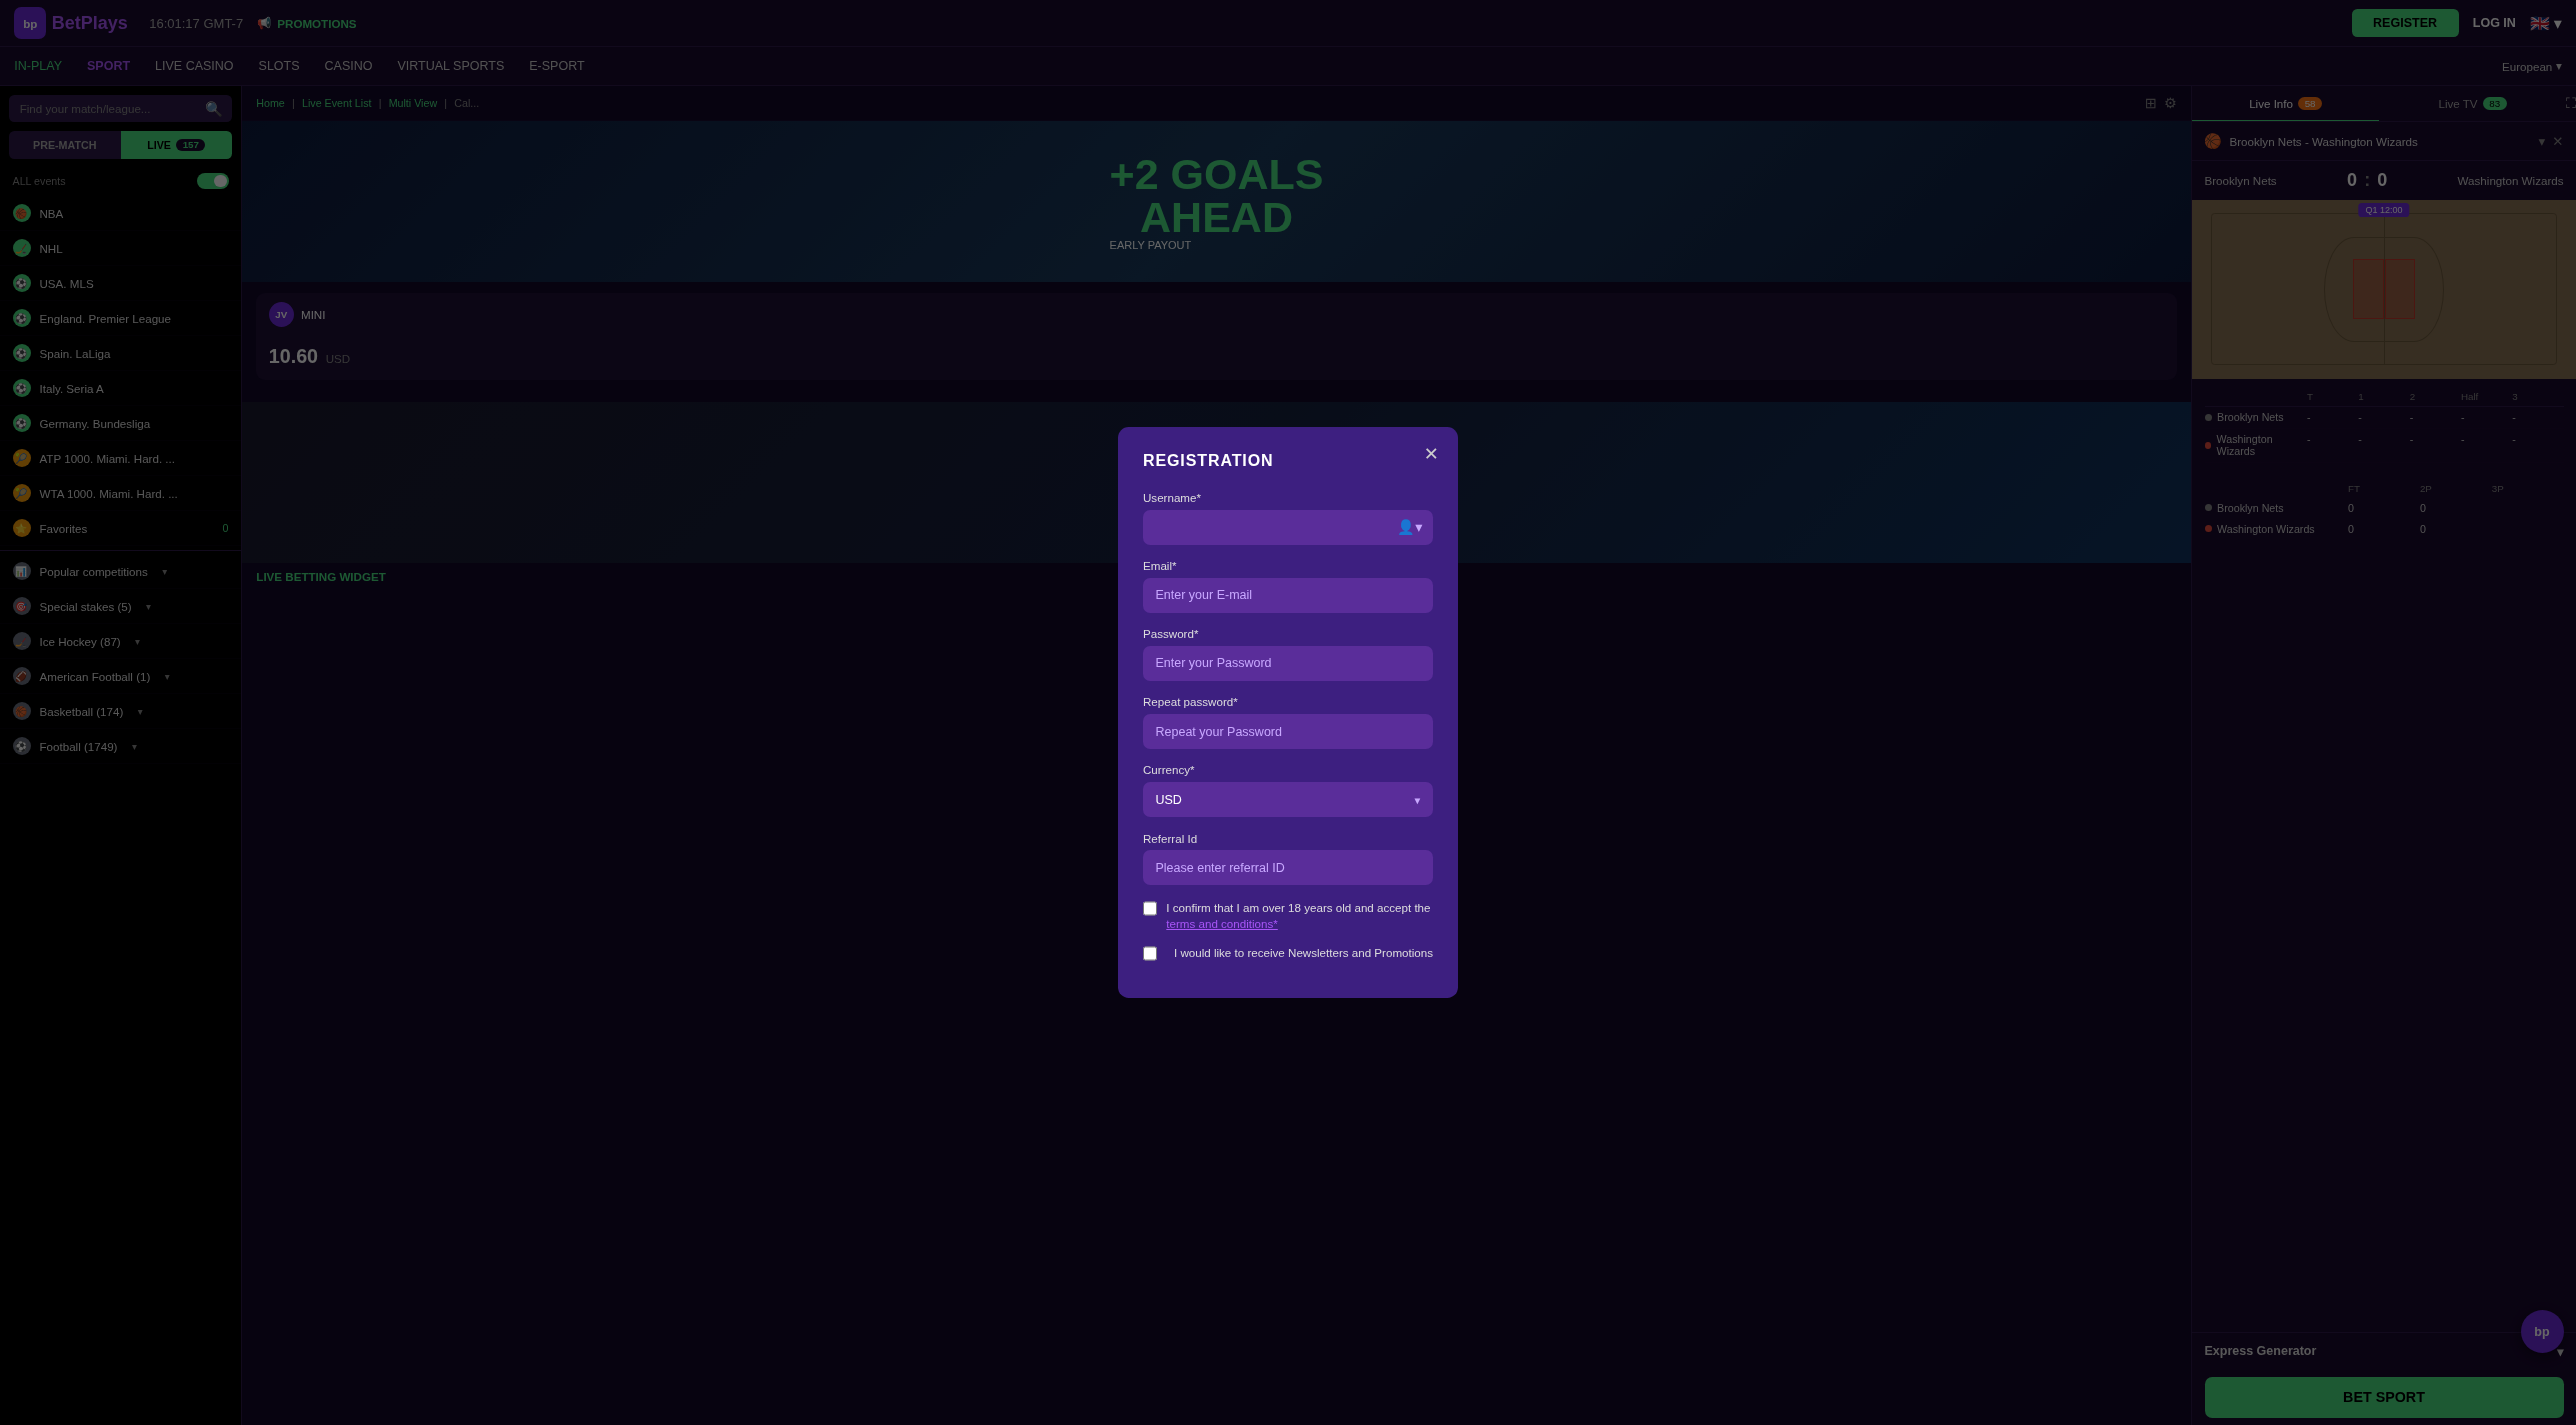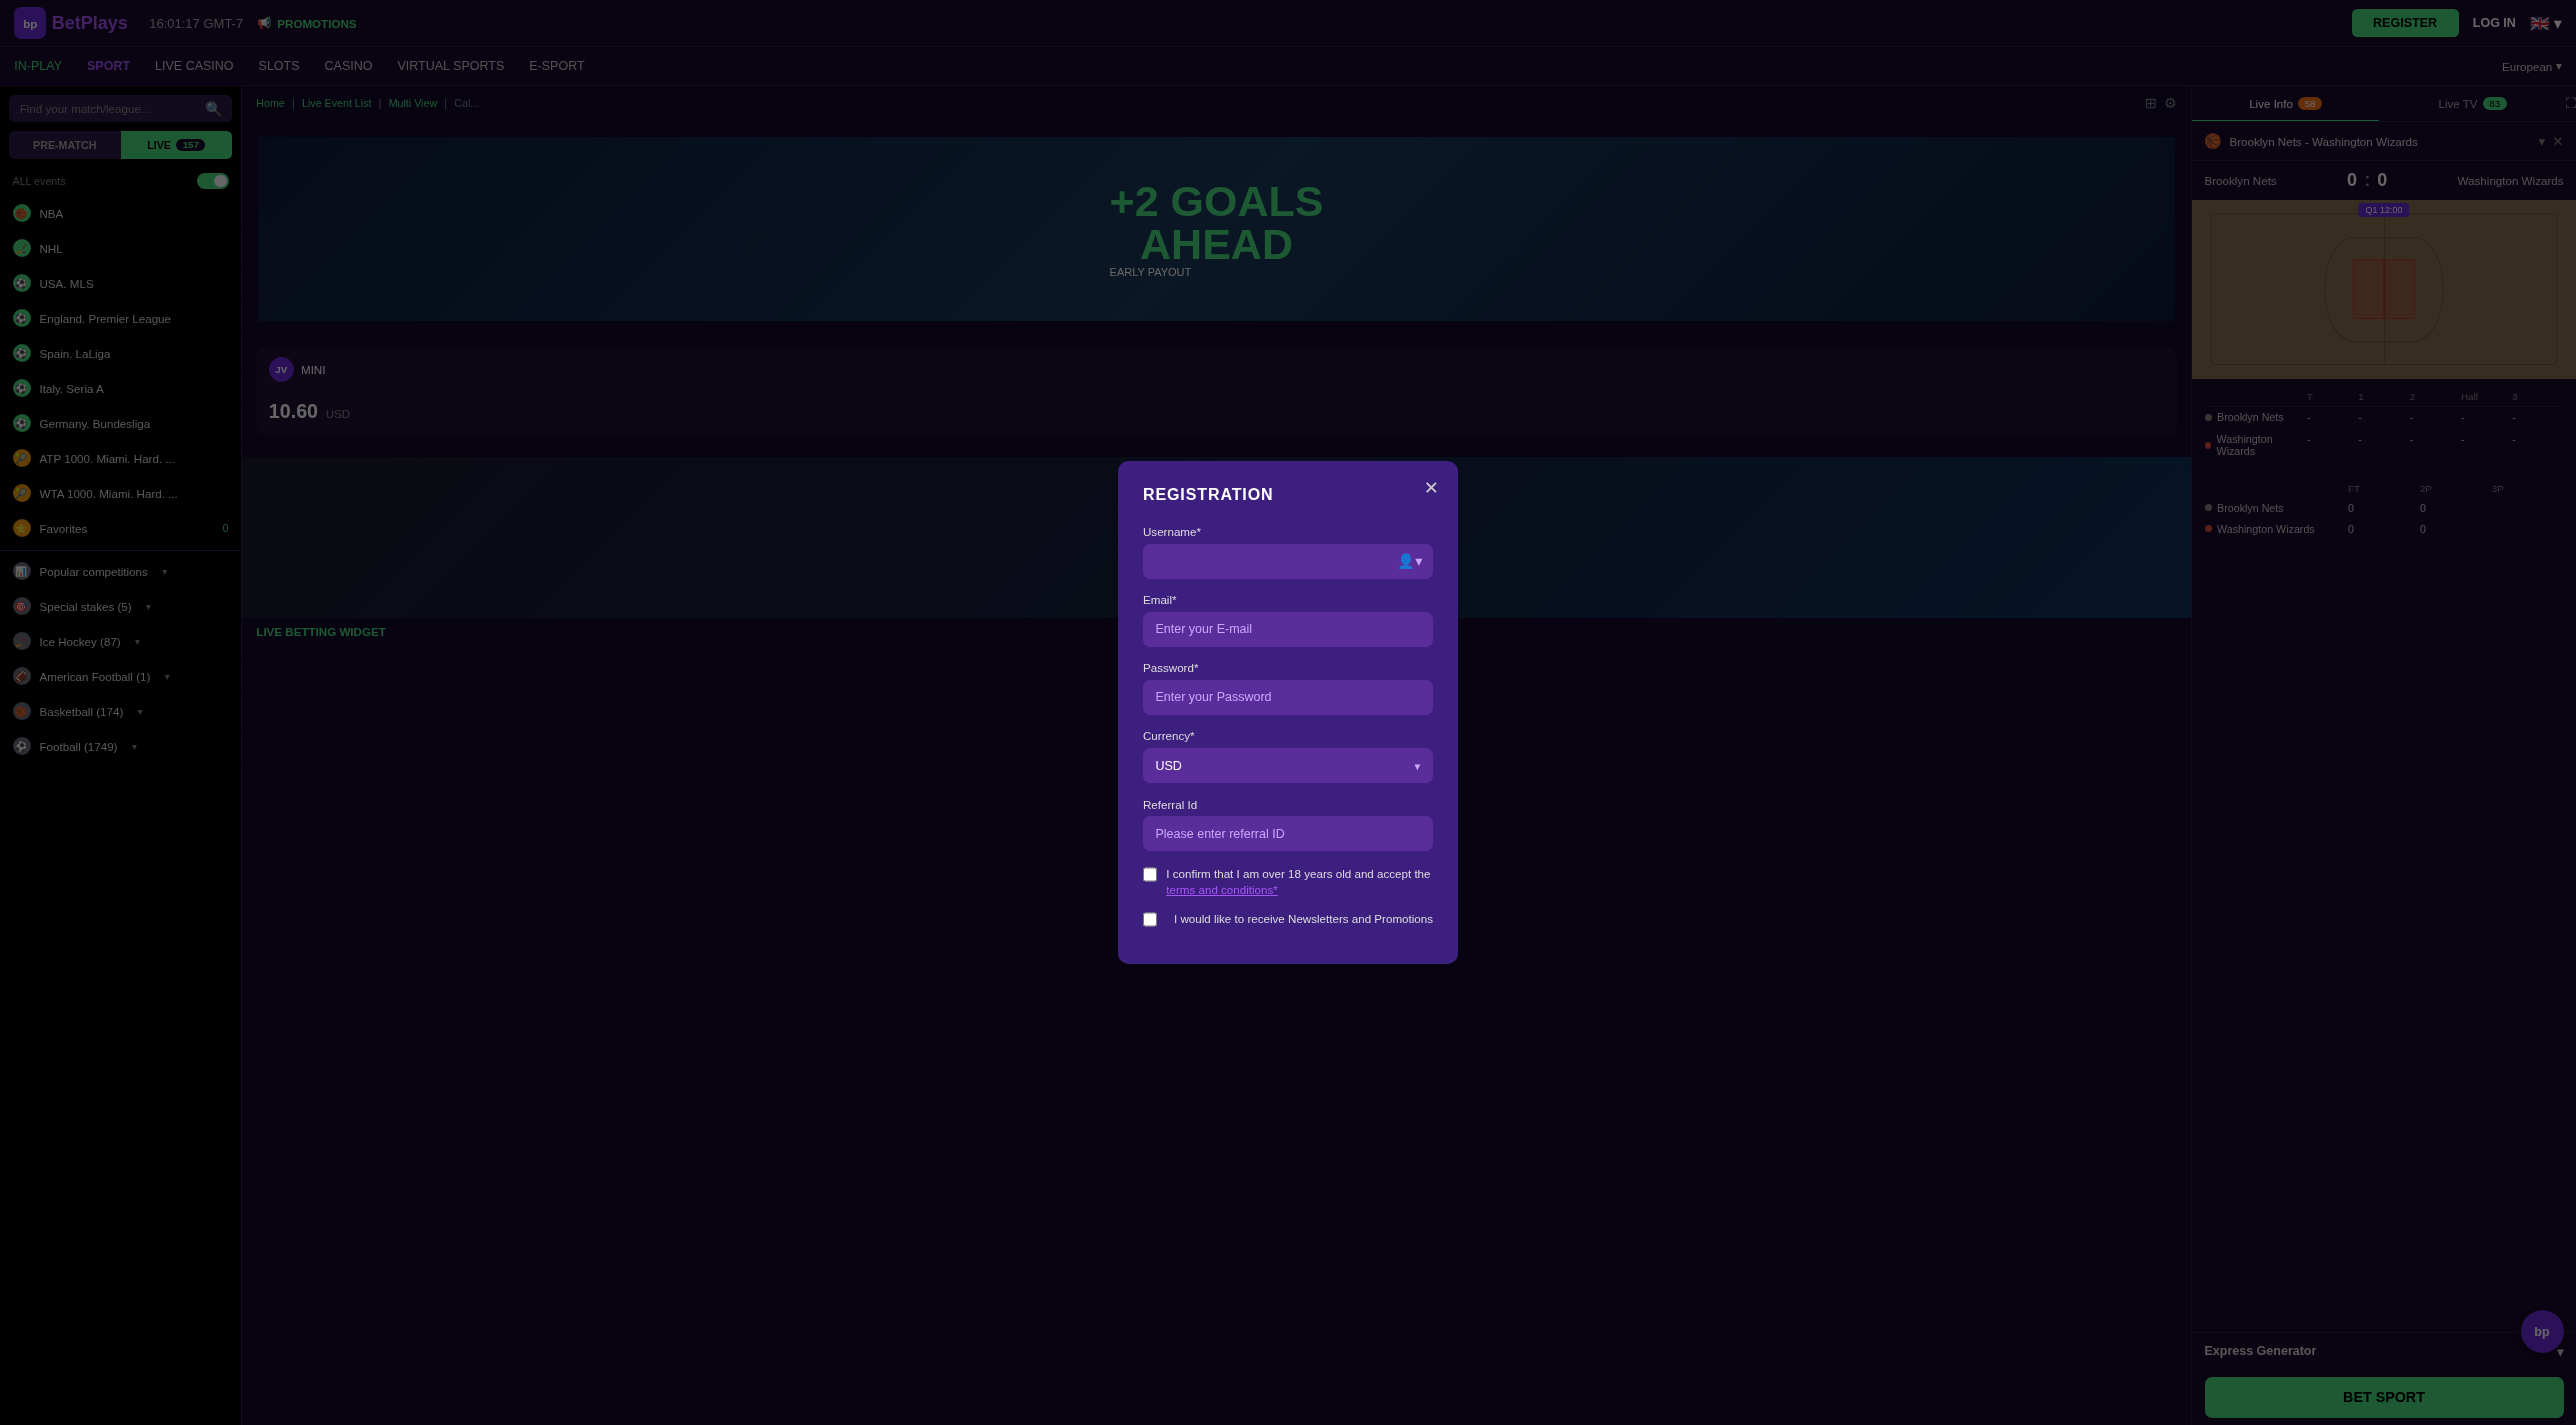--- a/index.html
+++ b/index.html
@@ -65,21 +65,21 @@
     .sport-icon.gray { background: #6b7280; }
     .sport-count { margin-left: auto; color: #4ade80; font-size: 10.7px; }
     .sport-chevron { margin-left: 5.4px; color: #888; font-size: 9.8px; }
 
     
     .center-content { flex: 1; background: #12082a; overflow-y: auto; position: relative; }
     .breadcrumb { padding: 9px 14.3px; display: flex; align-items: center; gap: 7.2px; font-size: 10.7px; color: #888; border-bottom: 0.9px solid #2d1a4a33; }
     .breadcrumb a { color: #4ade80; text-decoration: none; }
     .breadcrumb span { color: #888; }
     .tool-btn { background: none; border: none; color: #888; cursor: pointer; font-size: 14.3px; }
-    .promo-banner { margin: 16px; height: 184px; background: linear-gradient(135deg, #0d1b3e 0%, #1a3a5c 50%, #0d1b3e 100%); display: flex; align-items: center; justify-content: center; position: relative; overflow: hidden; }
+    .promo-banner { margin: 0; height: 161px; background: linear-gradient(135deg, #0d1b3e 0%, #1a3a5c 50%, #0d1b3e 100%); display: flex; align-items: center; justify-content: center; position: relative; overflow: hidden; }
     .promo-text { color: #4ade80; font-size: 43px; font-weight: 900; text-align: center; line-height: 1; }
     .promo-sub { color: #fff; font-size: 11px; text-align: left; }
     .betting-section { padding: 10.7px 14.3px; }
     .bet-row { display: flex; gap: 10.7px; margin-bottom: 10.7px; }
     .bet-card { background: #1e0f35; border-radius: 9px; overflow: hidden; flex: 1; }
     .bet-card-header { padding: 9px 12.5px; display: flex; align-items: center; gap: 7.2px; font-size: 11.6px; }
     .bet-card-header .avatar { width: 25px; height: 25px; border-radius: 50%; background: #6c2bd9; display: flex; align-items: center; justify-content: center; font-size: 9.8px; font-weight: 700; }
     .bet-card-body { padding: 9px 12.5px 12.5px; }
     .bet-amount { font-size: 19.7px; font-weight: 700; color: #fff; }
     .bet-currency { color: #888; font-size: 11.6px; margin-left: 3.6px; }
@@ -455,20 +455,24 @@
     <div class="form-group">
       <label class="form-label">Email*</label>
       <input class="form-input" type="email" placeholder="Enter your E-mail" style="">
     </div>
 
     <div class="form-group">
       <label class="form-label">Password*</label>
       <input class="form-input" type="password" placeholder="Enter your Password" style="">
     </div>
 
+    <div class="form-group">
+      <label class="form-label">Repeat password*</label>
+      <input class="form-input" type="password" placeholder="Repeat your Password" style="">
+    </div>
 
     <div class="form-group">
       <label class="form-label">Currency*</label>
       <div class="select-wrapper">
         <select class="form-select">
           <option>USD</option>
           <option>EUR</option>
           <option>GBP</option>
           <option>CAD</option>
         </select>

